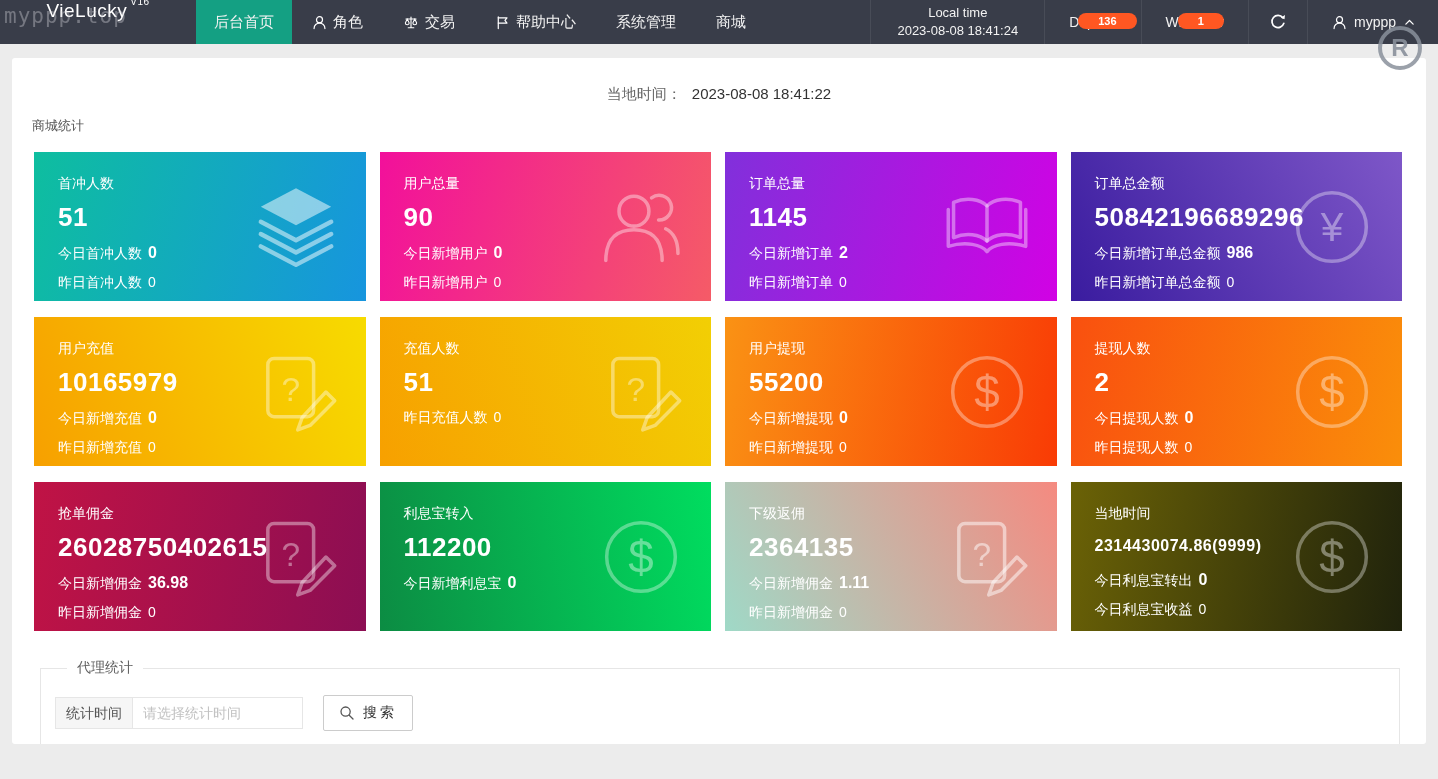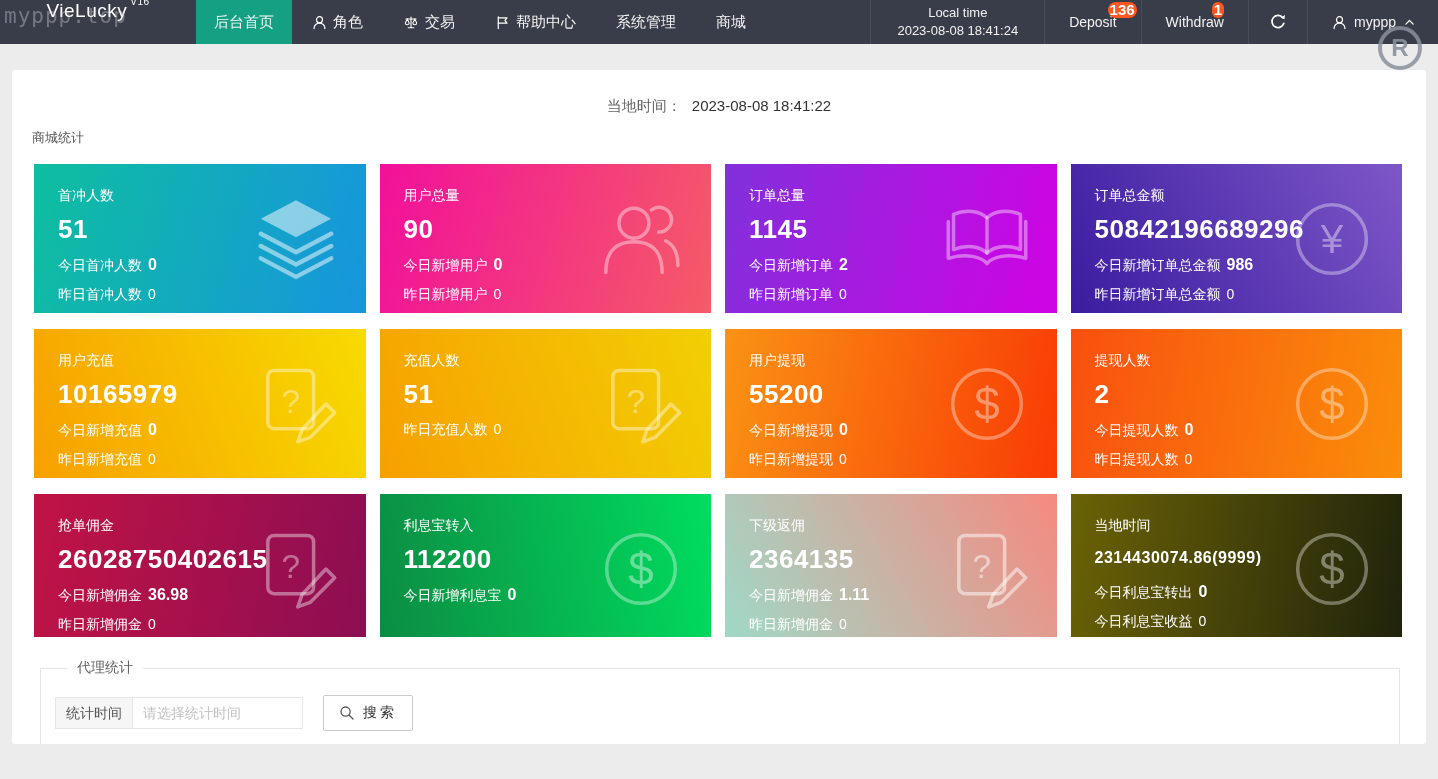--- a/index.html
+++ b/index.html
@@ -34,23 +34,23 @@
   .nav-cell {
     position: relative; display: flex; align-items: center;
     padding: 0 24px; font-size: 14px; color: #f2f2f2; cursor: pointer;
     border-left: 1px solid rgba(255,255,255,0.08);
   }
   .nav-cell.local-time {
     flex-direction: column; justify-content: center; cursor: default;
     font-size: 13px; line-height: 18px; padding: 0 26px; text-align: center;
   }
   .badge {
-    position: absolute; top: 2px;
+    position: absolute; top: 13px;
     background: var(--badge, #ff5722); color: #fff;
-    font-size: 15px; line-height: 16px; padding: 0 2px;
+    font-size: 11px; line-height: 16px; padding: 0 20px;
     border-radius: 9px; font-weight: bold;
   }
   .badge.deposit-badge { right: 4px; }
   .badge.withdraw-badge { right: 24px; }
   .nav-cell.refresh { padding: 0 20px; }
   .nav-cell.user { gap: 7px; padding: 0 22px 0 24px; }
 
   
   .watermark-text {
     position: absolute; top: 4px; left: 4px; z-index: 10;
@@ -61,21 +61,21 @@
   .r-logo {
     position: absolute; top: 26px; left: 1378px; width: 44px; height: 44px;
     border: 4px solid rgba(138,144,155,0.85); border-radius: 50%;
     display: flex; align-items: center; justify-content: center;
     font-size: 24px; font-weight: bold; color: rgba(138,144,155,0.9);
     z-index: 6; pointer-events: none; background: transparent;
   }
 
   
   .panel { position: absolute; left: 12px; width: 1414px; background: var(--panel_bg, #fff); border-radius: 3px; }
-  .panel-stats { top: 70px; height: 587px; }
+  .panel-stats { top: 58px; height: 587px; }
   .panel-agent { top: 637px; height: 107px; overflow: hidden; }
 
   .localtime-row { padding-top: 27px; text-align: center; font-size: 15px; }
   .lt-label { color: #666; }
   .lt-value { color: #333; margin-left: 10px; }
   .section-title { margin: 13px 0 0 20px; font-size: 13px; color: #565656; }
 
   
   .cards {
     display: grid; grid-template-columns: repeat(4, 1fr);

